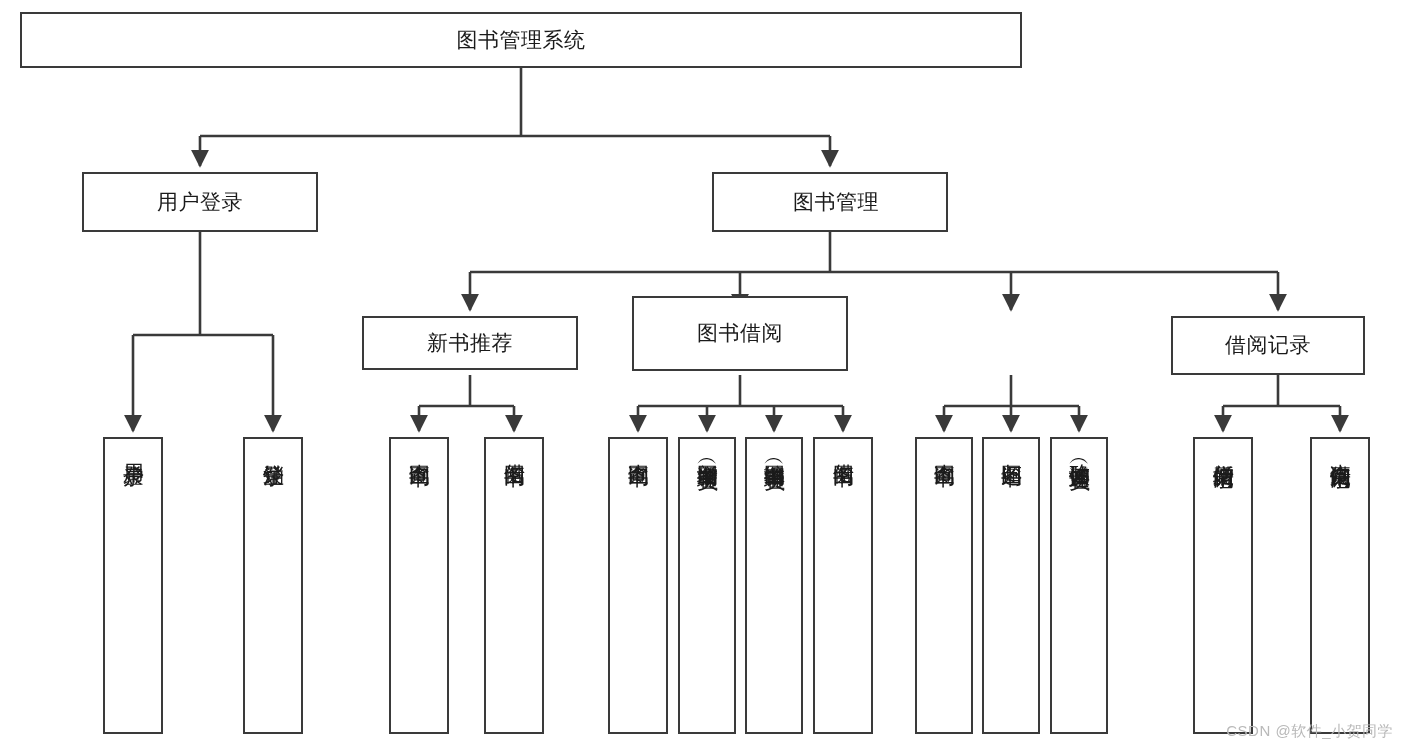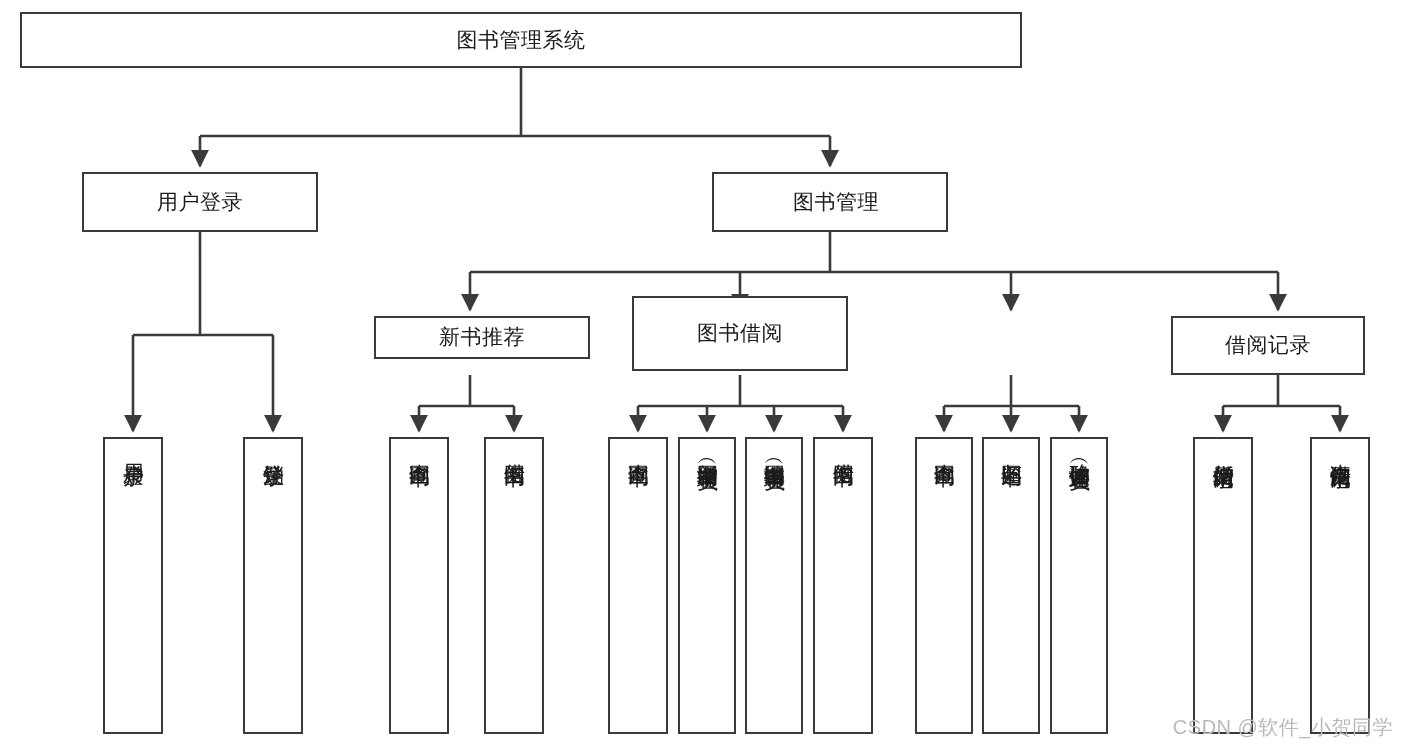--- a/index.html
+++ b/index.html
@@ -52,21 +52,21 @@
     font-size: 21px;
     line-height: 1.28;
     letter-spacing: 1px;
     white-space: normal;
     max-height: 100%;
   }
   .watermark {
     position: absolute;
     right: 12px;
     bottom: 6px;
-    font-size: 20px;
+    font-size: 15px;
     color: #b9b9b9;
     letter-spacing: 0.5px;
     white-space: nowrap;
     user-select: none;
   }
 </style>
 </head>
 <body>
 
 <div id="canvas">
@@ -125,21 +125,21 @@
     <span class="label">图书管理系统</span>
   </div>
 
   <div class="node" id="n-l2-0" style="left: 82px; top: 172px; width: 236px; height: 60px;">
     <span class="label">用户登录</span>
   </div>
   <div class="node" id="n-l2-1" style="left: 712px; top: 172px; width: 236px; height: 60px; padding-left: 12px;">
     <span class="label">图书管理</span>
   </div>
 
-  <div class="node" id="n-l3-0" style="left: 362px; top: 316px; width: 216px; height: 43px; margin-left: 12px;">
+  <div class="node" id="n-l3-0" style="left: 362px; top: 316px; width: 216px; height: 54px;">
     <span class="label">新书推荐</span>
   </div>
   <div class="node" id="n-l3-1" style="left: 632px; top: 296px; width: 216px; height: 75px;">
     <span class="label">图书借阅</span>
   </div>
   <div class="node" id="n-l3-3" style="left: 1171px; top: 316px; width: 194px; height: 59px;">
     <span class="label">借阅记录</span>
   </div>
 
   <div class="node leaf" id="n-lf-0" style="left: 103px; top: 437px; width: 60px; height: 297px;">

